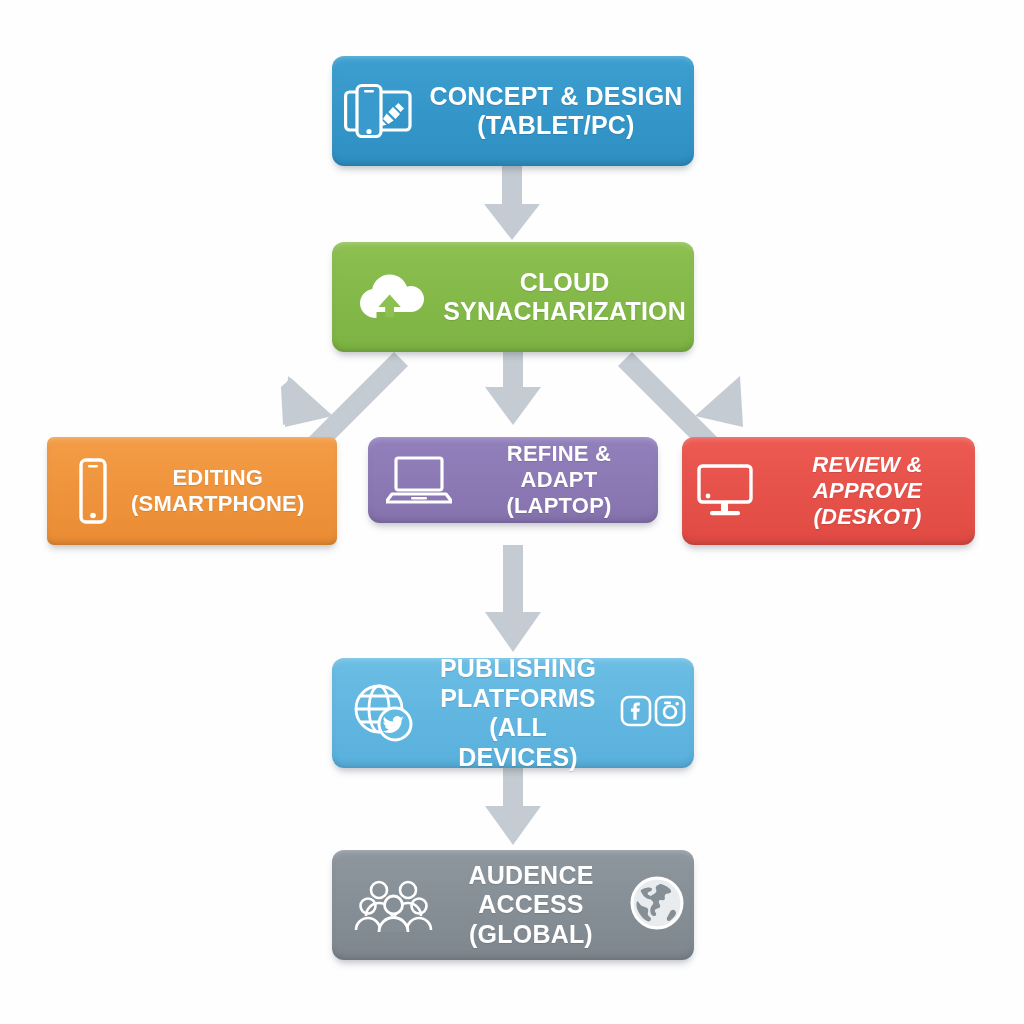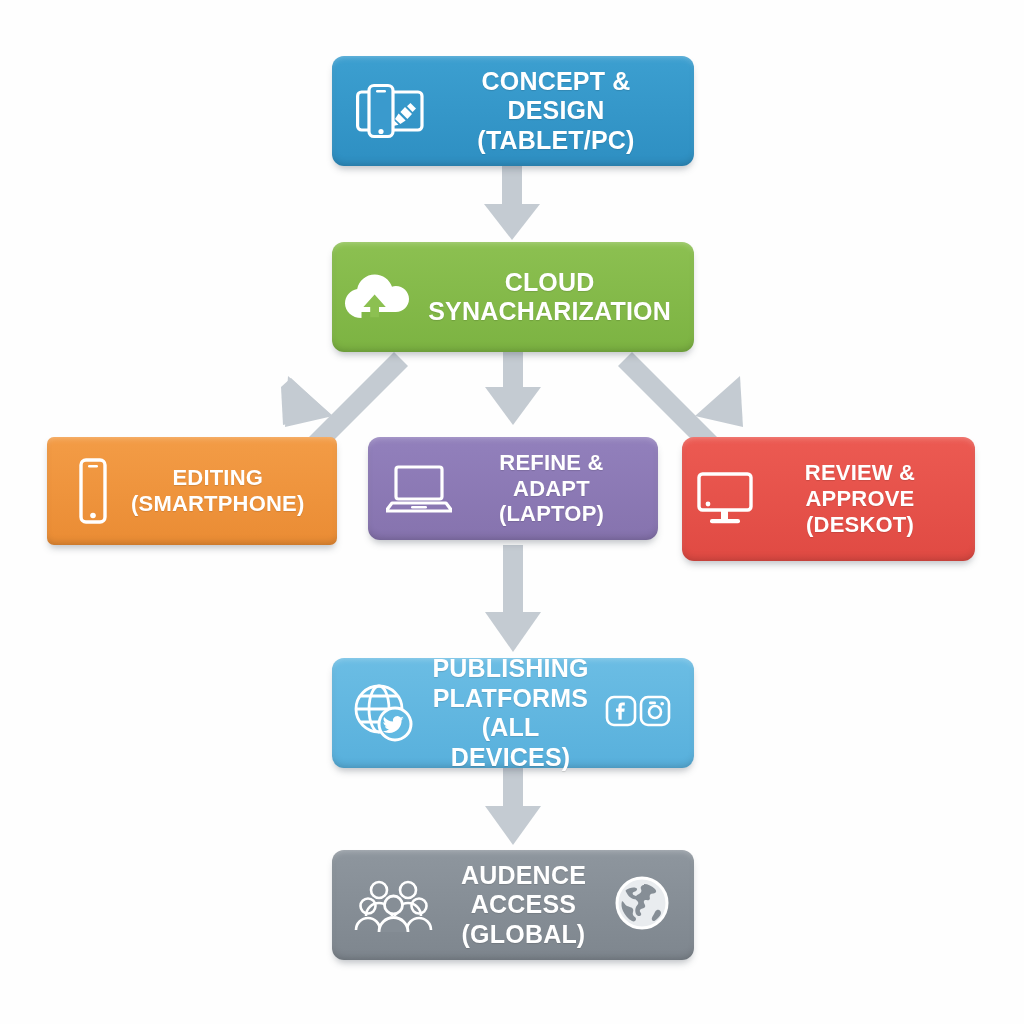--- a/index.html
+++ b/index.html
@@ -31,21 +31,21 @@
   .node {
     position: absolute;
     z-index: 3;
     border-radius: 12px;
     box-sizing: border-box;
     display: flex;
     flex-direction: row;
     align-items: center;
     justify-content: center;
     gap: 12px;
-    padding: 6px 23px;
+    padding: 6px 8px;
     box-shadow: 0 5px 7px -2px rgba(70,80,90,0.34),
                 inset 0 -5px 9px -4px rgba(0,0,0,0.22),
                 inset 0 4px 7px -4px rgba(255,255,255,0.38);
   }
   .node .label {
     color: #ffffff;
     font-weight: bold;
     text-align: center;
     line-height: 1.18;
     letter-spacing: 0.2px;
@@ -62,22 +62,22 @@
     display: flex;
     flex-direction: row;
     align-items: center;
     gap: 2px;
   }
 
   
   #node-concept   { left: 332px; top: 56px;  width: 362px; height: 110px; background: linear-gradient(#3c9fd0, #2e8fc2); }
   #node-cloud     { left: 332px; top: 242px; width: 362px; height: 110px; background: linear-gradient(#8cc051, #7cb342); }
   #node-editing   { left: 47px;  top: 437px; width: 290px; height: 108px; background: linear-gradient(#f39c46, #ea8c34); border-radius: 7px; }
-  #node-refine    { left: 368px; top: 437px; width: 290px; height: 103px; background: linear-gradient(#9280bc, #8673ae); }
-  #node-review    { left: 682px; top: 437px; width: 293px; height: 124px; background: linear-gradient(#ec5a52, #e04a43); }
+  #node-refine    { left: 368px; top: 437px; width: 290px; height: 86px; background: linear-gradient(#9280bc, #8673ae); }
+  #node-review    { left: 682px; top: 437px; width: 293px; height: 108px; background: linear-gradient(#ec5a52, #e04a43); font-style: italic; }
   #node-publish   { left: 332px; top: 658px; width: 362px; height: 110px; background: linear-gradient(#6bbde4, #58b0dc); }
   #node-audience  { left: 332px; top: 850px; width: 362px; height: 110px; background: linear-gradient(#8e969e, #7e868e); }
 
   #node-concept  .label { font-size: 25px; }
   #node-cloud    .label { font-size: 25px; }
   #node-editing  .label { font-size: 22px; }
   #node-refine   .label { font-size: 22px; }
   #node-review   .label { font-size: 22px; }
   #node-publish  .label { font-size: 25px; }
   #node-audience .label { font-size: 25px; }

